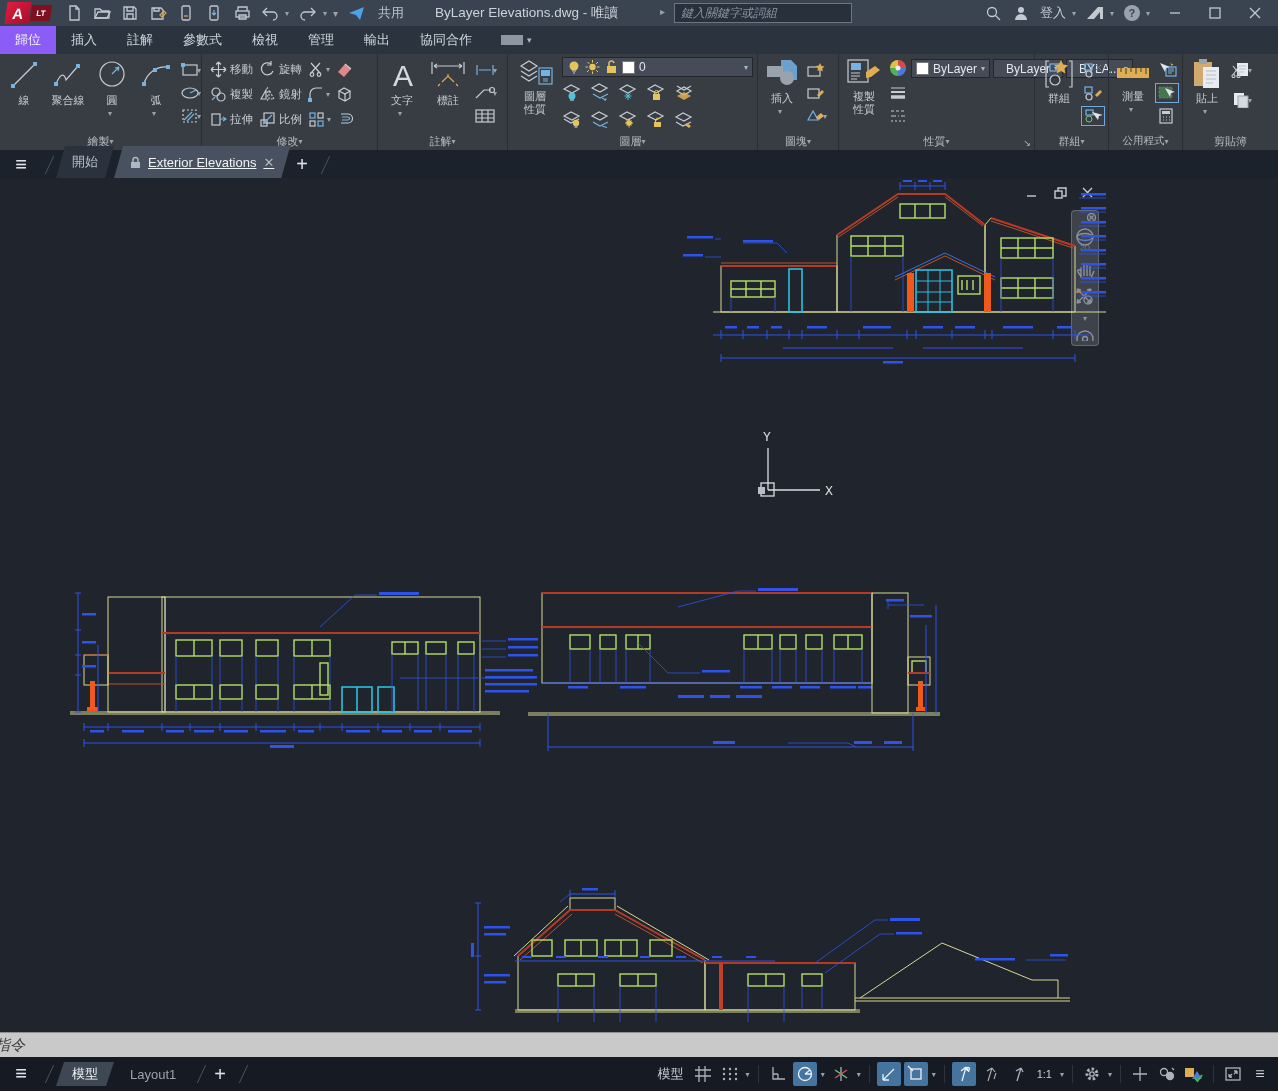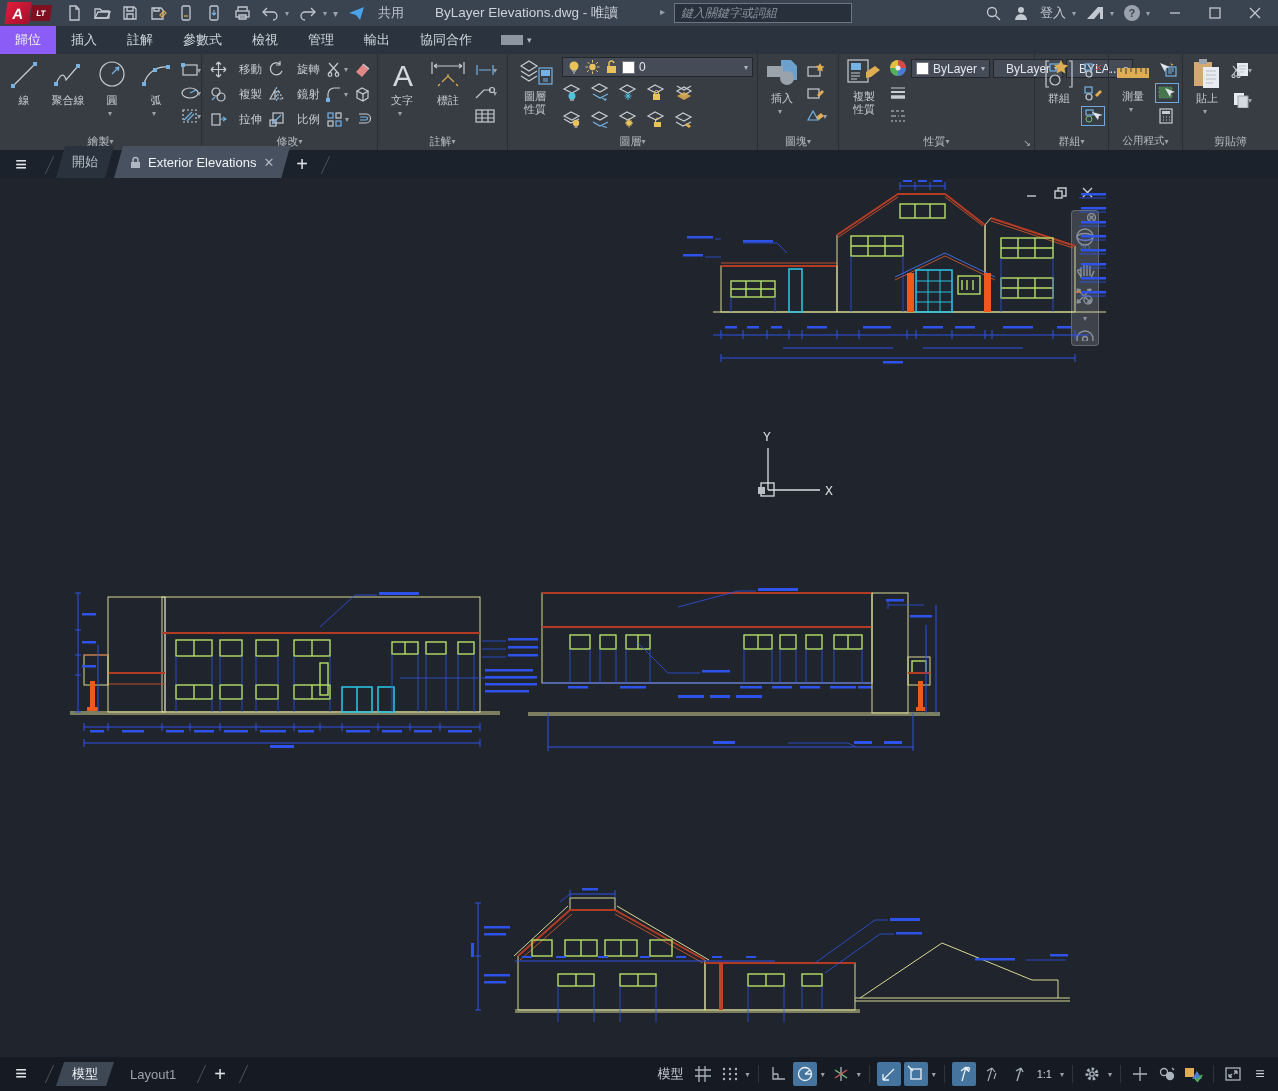--- a/index.html
+++ b/index.html
@@ -38,40 +38,40 @@
   .panel{height:96px;border-right:1px solid #2a2d33;display:flex;flex-direction:column;position:relative;}
   .pbody{flex:1;display:flex;align-items:flex-start;padding:3px 4px 0 4px;gap:4px;}
   .pfoot{height:18px;display:flex;align-items:center;justify-content:center;gap:4px;color:#b6bcc4;font-size:11px;}
   .bigbtn{display:flex;flex-direction:column;align-items:center;justify-content:flex-start;min-width:40px;padding:1px 2px;color:#c6ccd3;font-size:11px;line-height:13px;text-align:center;}
   .bigbtn svg{margin-bottom:2px;}
   .minicol{display:flex;flex-direction:column;justify-content:space-between;height:72px;padding:2px 0;}
   .minirow{display:flex;align-items:center;gap:1px;height:22px;}
   .mini svg{display:block;}
   .mgrid{display:grid;grid-template-rows:24px 24px 24px;grid-auto-flow:row;row-gap:0;}
   .mrow{display:flex;align-items:center;gap:6px;}
-  .mcell{display:flex;align-items:center;gap:12px;color:#c6ccd3;font-size:11.5px;white-space:nowrap;}
+  .mcell{display:flex;align-items:center;gap:3px;color:#c6ccd3;font-size:11.5px;white-space:nowrap;}
   .ri{stroke:#c6ccd3;stroke-width:1.2;fill:none;}
   .rib{stroke:#74b3e4;stroke-width:1.2;fill:none;}
   .riy{stroke:#e0ae52;stroke-width:1.2;fill:none;}
   .rify{fill:#e0ae52;}
   .rifb{fill:#74b3e4;}
   .combo{background:#454c58;border:1px solid #23262b;height:19px;display:flex;align-items:center;color:#e2e7ec;font-size:12px;padding:0 4px;gap:4px;}
   .combo .cv{flex:1;}
   .combo .dn{font-size:8px;color:#aeb6bf;}
   .swatch{width:13px;height:13px;background:#fff;border:1px solid #777;}
   .lwline{flex:1;height:0;border-top:2px solid #dfe4e9;margin-right:4px;}
   .launcher{position:absolute;right:3px;bottom:2px;font-size:9px;color:#aeb6bf;}
 
   
   #ftabs{position:absolute;top:150px;left:0;width:1278px;height:28px;background:#1b222b;display:flex;align-items:flex-end;color:#b8c0c9;font-size:13px;}
   .burger{width:26px;height:26px;margin:0 6px 1px 8px;display:flex;align-items:center;justify-content:center;color:#dfe4ea;font-size:20px;}
   .slash{width:10px;height:18px;border-right:1.5px solid #4a545f;transform:skewX(-25deg);margin:0 6px 4px 0;}
   .ftab{height:32px;display:flex;align-items:center;gap:7px;padding:0 16px;clip-path:polygon(9px 0,100% 0,calc(100% - 9px) 100%,0 100%);}
   .ftab.start{background:#2a323d;}
-  .ftab.active{background:#47515f;color:#f0f3f6;}
+  .ftab.active{background:#47515f;color:#f0f3f6;text-decoration:underline;}
   .ftab .x{color:#aeb6bf;font-size:13px;}
   .plus{color:#dfe4ea;font-size:20px;margin:0 8px 2px 6px;}
 
   
   #canvas{position:absolute;top:178px;left:0;width:1106px;height:854px;background:#20242c;overflow:hidden;}
   .dim{stroke:#2e53ea;stroke-width:1;fill:none;}
   .dimf{stroke:#2e53ea;stroke-width:.8;fill:none;}
   .t{fill:#2e53ea;}
   .yl{stroke:#d8d894;stroke-width:1;fill:none;}
   .rd{stroke:#b43a24;stroke-width:2;fill:none;}
@@ -1209,20 +1209,23 @@
           <rect x="1" y="55" width="3" height="14"></rect>
         </g>
       <path class="dim" d="M100 6h45M100 2v8M145 2v8"></path>
       <rect x="112" y="0" width="16" height="2.5" class="t"></rect>
       <path class="dimf" d="M90 14l10-8"></path>
       <path class="dimf" d="M556 72h40"></path>
         <rect x="580" y="66" width="18" height="2.5" class="t"></rect>
     </svg>
   </div>
 
+  <div id="cmdbar">
+    <span>指令</span>
+  </div>
 
   <div id="bbar">
     <span class="burger">≡</span>
     <span class="slash" style="margin-bottom:0;"></span>
     <div class="ltab active">
         <span>模型</span>
       </div>
     <div class="ltab">
         <span>Layout1</span>
       </div>

